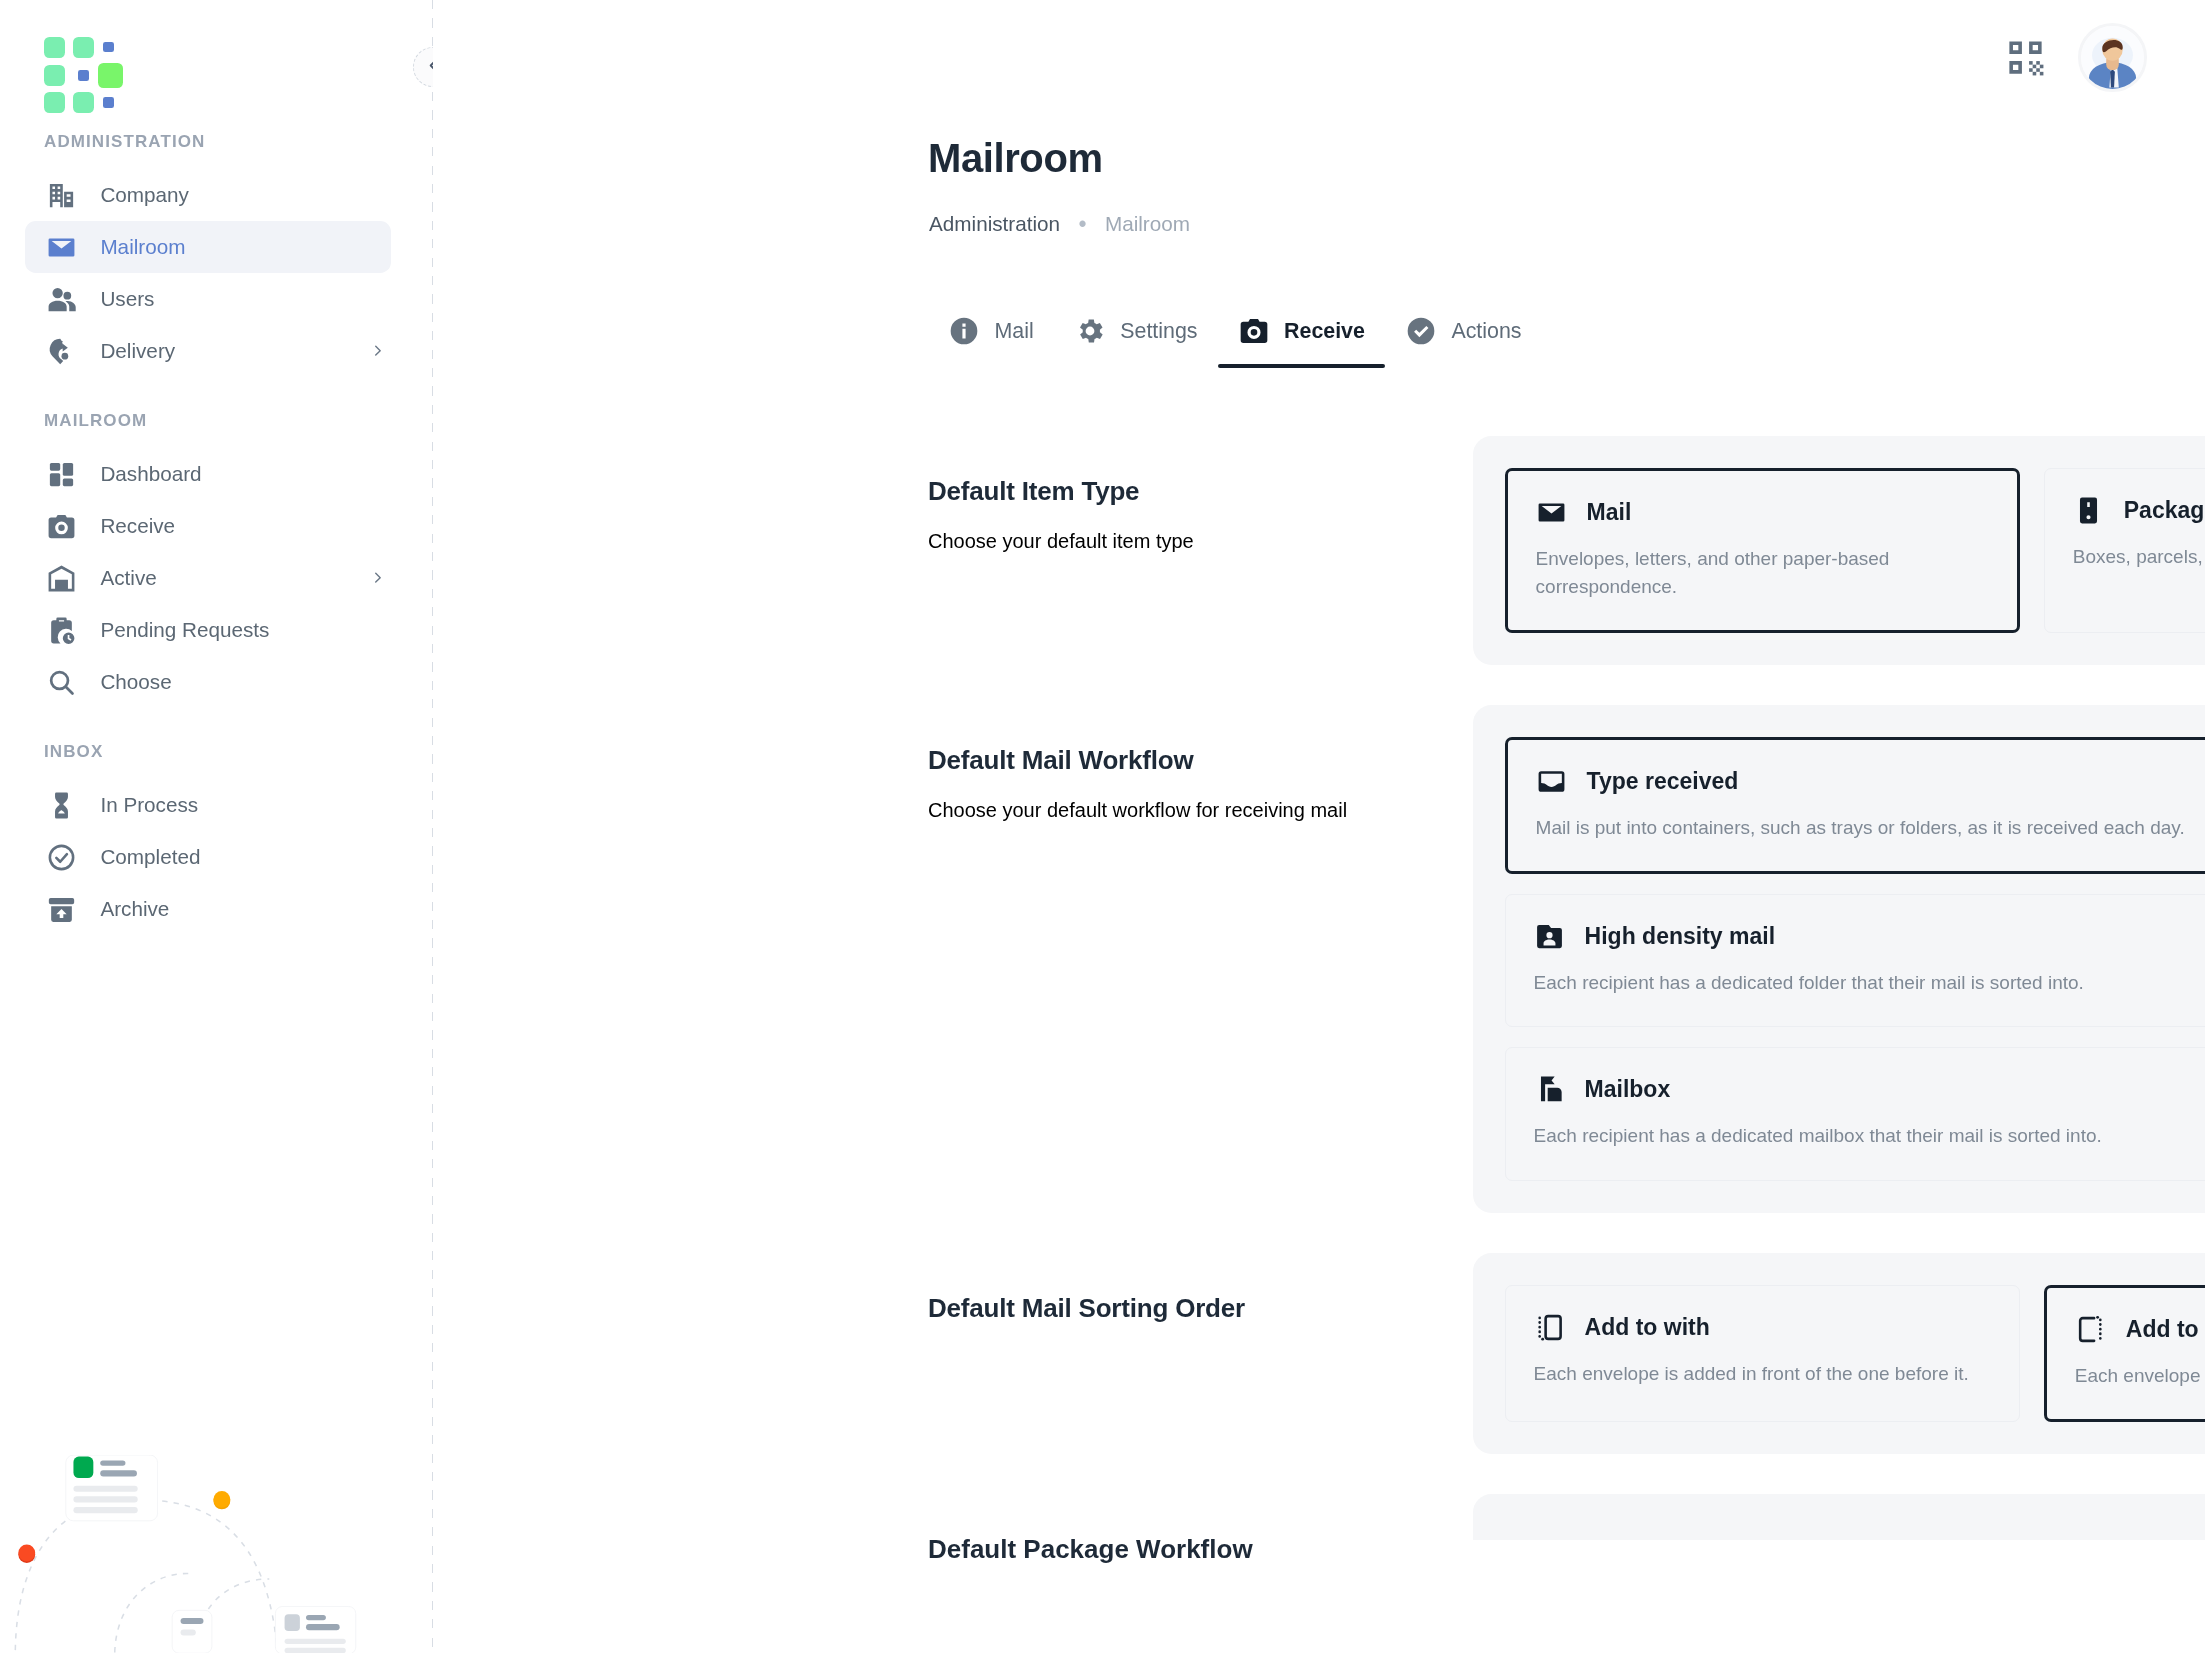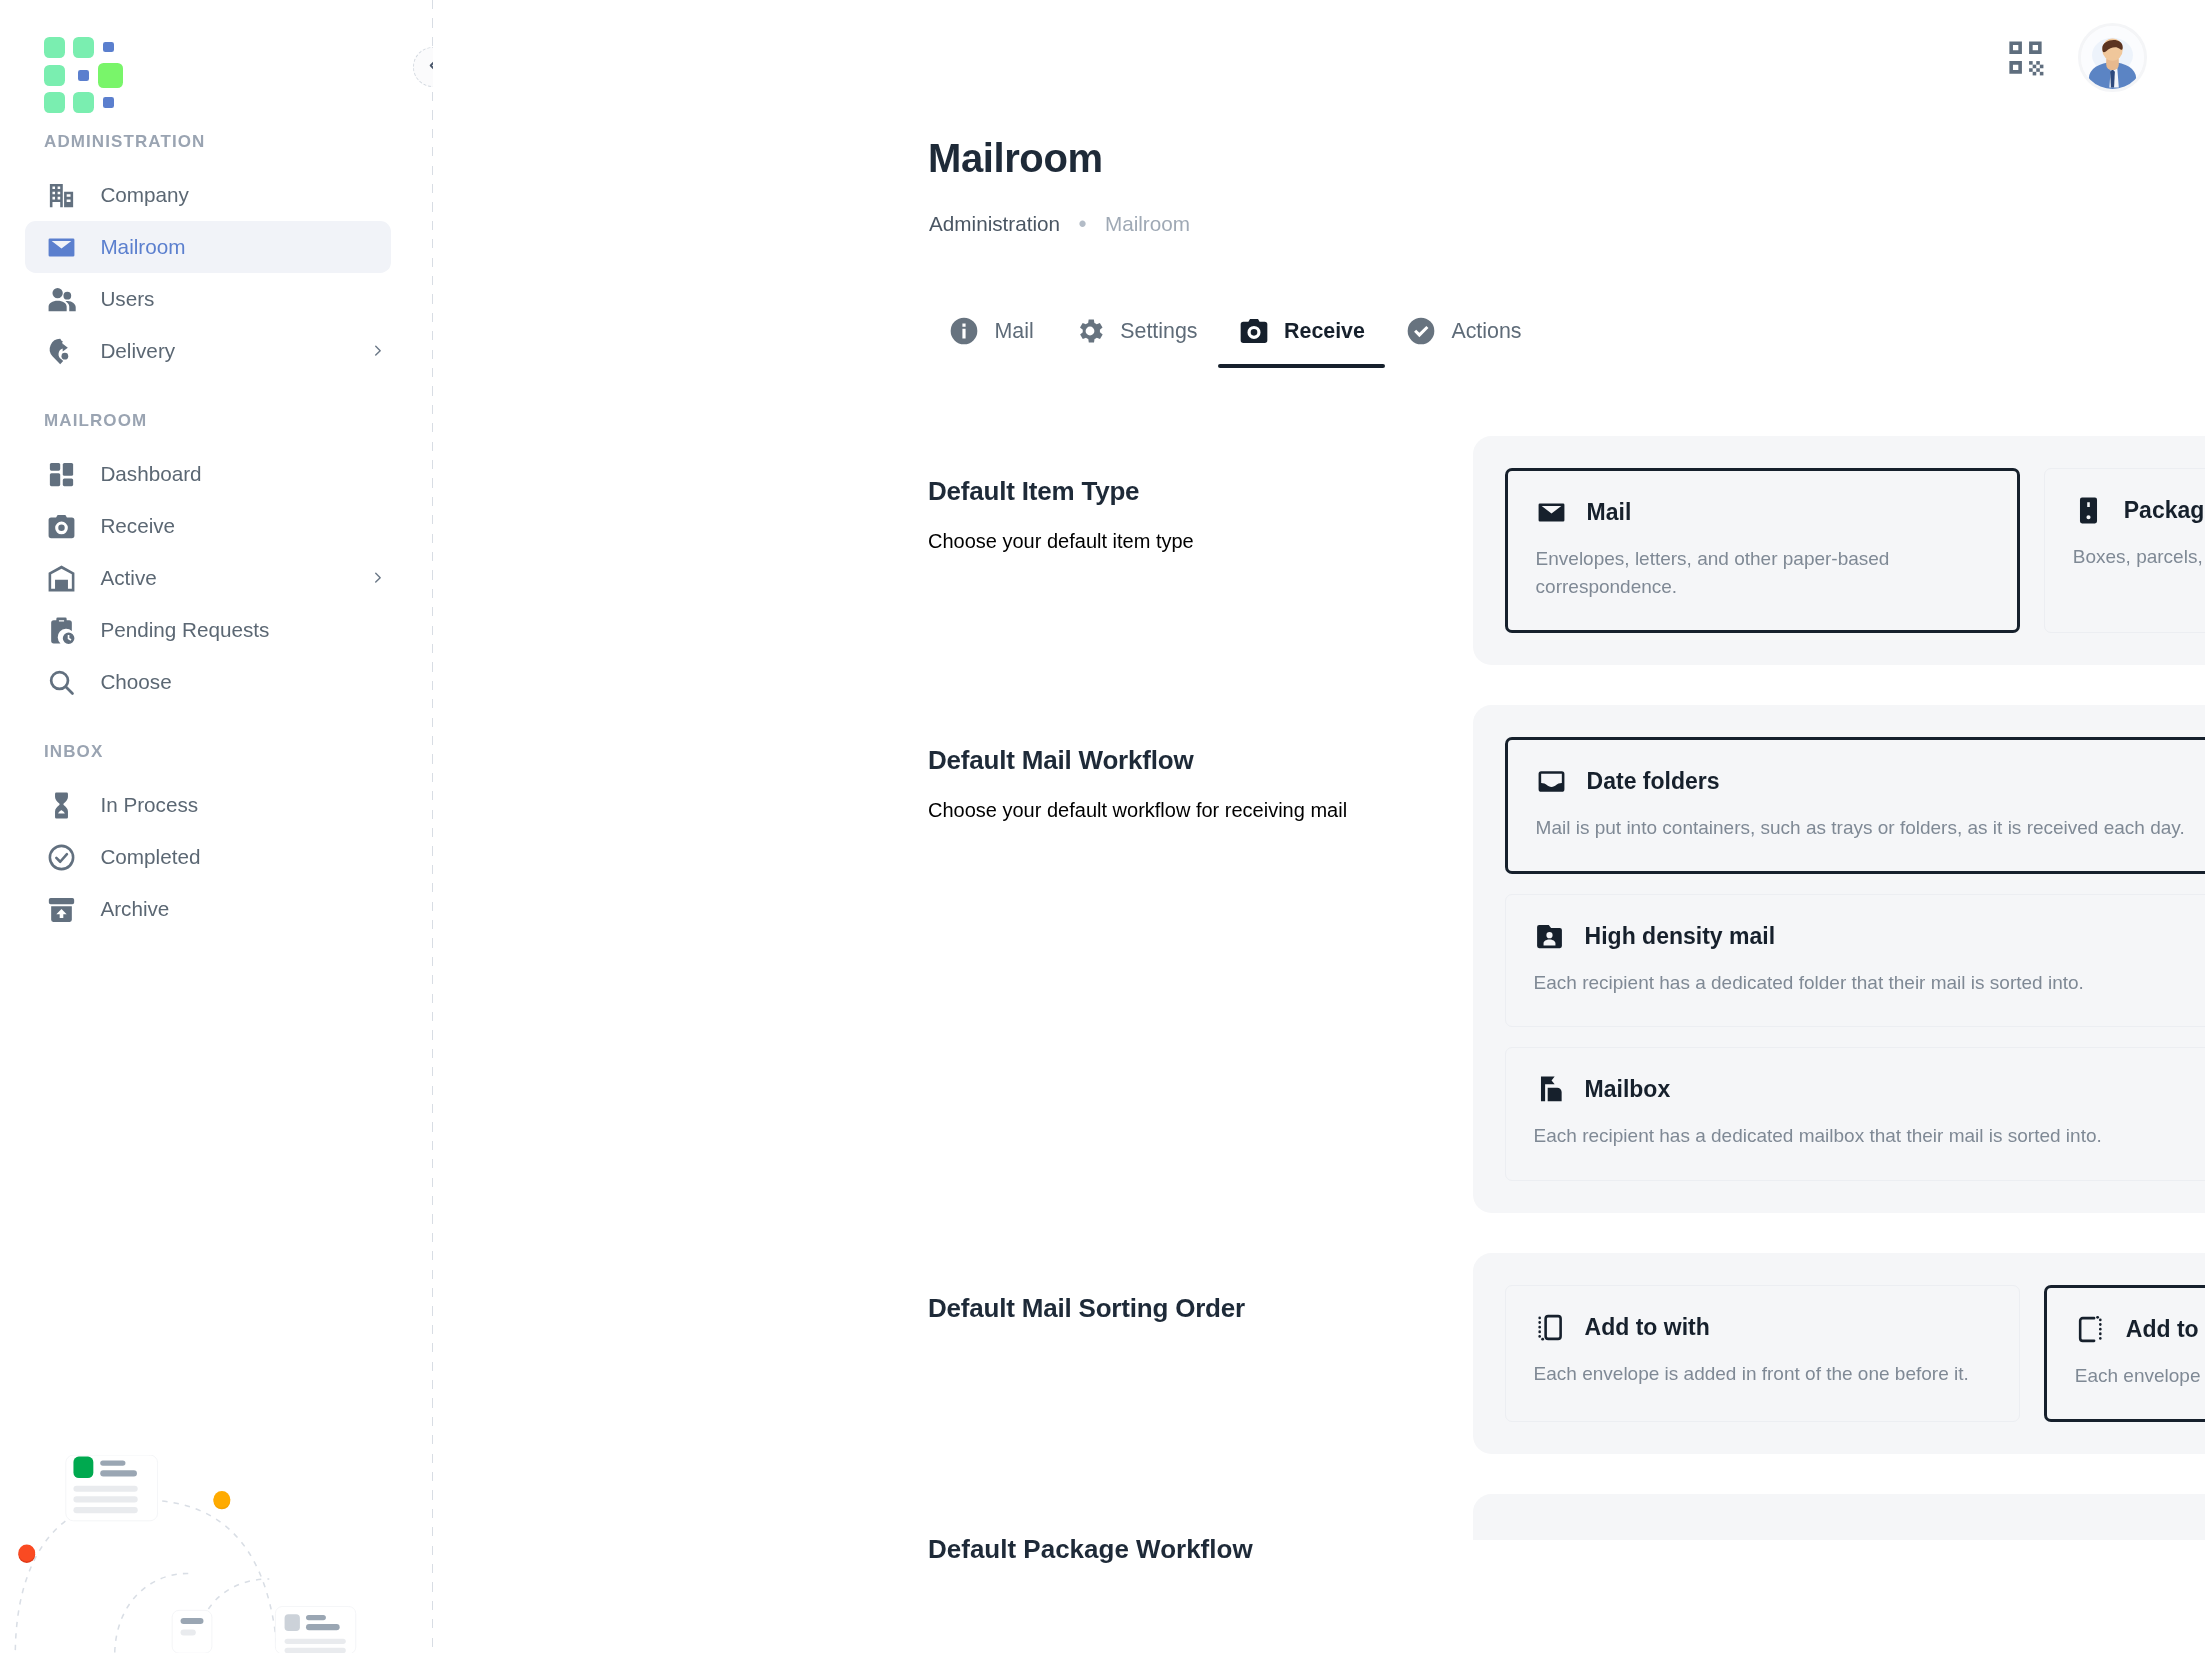--- a/index.html
+++ b/index.html
@@ -433,21 +433,21 @@
         <div class="setting-left">
           <h3>Default Mail Workflow</h3>
           <p>Choose your default workflow for receiving mail</p>
         </div>
         <div class="setting-right stack">
           <div class="opt-card full sel">
             <div class="opt-head">
               <span class="oicon"><svg viewBox="0 0 24 24" fill="currentColor">
                   <path d="M4 4h16a2 2 0 0 1 2 2v12a2 2 0 0 1-2 2H4a2 2 0 0 1-2-2V6a2 2 0 0 1 2-2zm0 2v7.2c1.9 0 3.4.7 4.4 1.6.9.8 2.2 1.5 3.6 1.5s2.7-.7 3.6-1.5c1-.9 2.5-1.6 4.4-1.6V6H4z"></path>
                 </svg></span>
-              <span class="otitle">Date folders</span>
+              <span class="otitle">Type received</span>
             </div>
             <div class="opt-desc">Mail is put into containers, such as trays or folders, as it is received each day.</div>
           </div>
           <div class="opt-card full">
             <div class="opt-head">
               <span class="oicon"><svg viewBox="0 0 24 24" fill="currentColor">
                   <path d="M4 3h7.4l1.8 2.4H20A1.6 1.6 0 0 1 21.6 7v12.4A1.6 1.6 0 0 1 20 21H4a1.6 1.6 0 0 1-1.6-1.6V4.6A1.6 1.6 0 0 1 4 3zm8 5.6a2.4 2.4 0 1 0 0 4.8 2.4 2.4 0 0 0 0-4.8zm0 5.8c-2.6 0-4.6 1.3-4.6 2.9V19h9.2v-1.7c0-1.6-2-2.9-4.6-2.9z"></path>
                 </svg></span>
               <span class="otitle">High density mail</span>
             </div>

